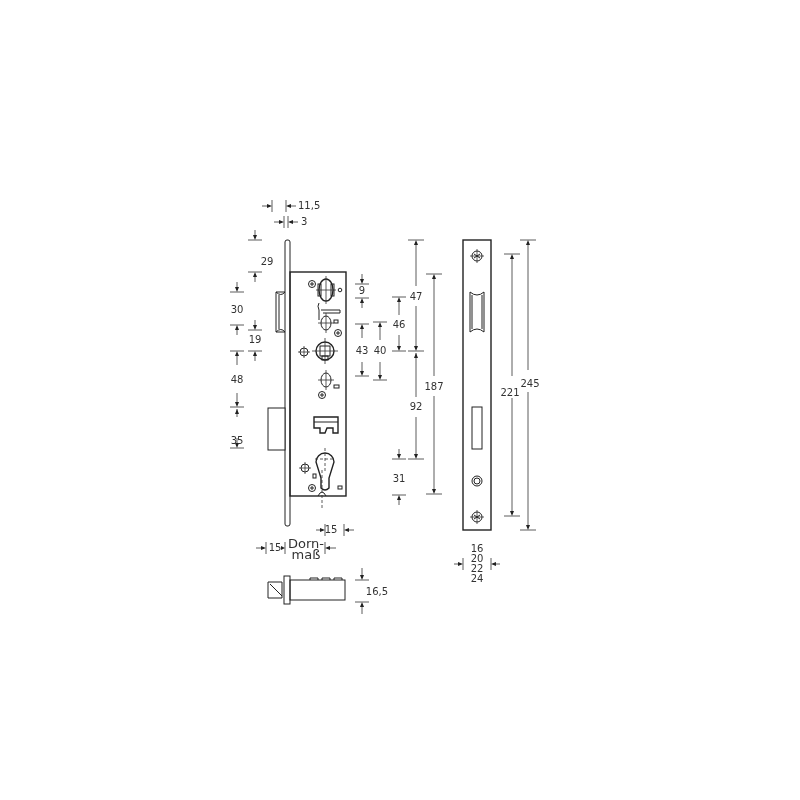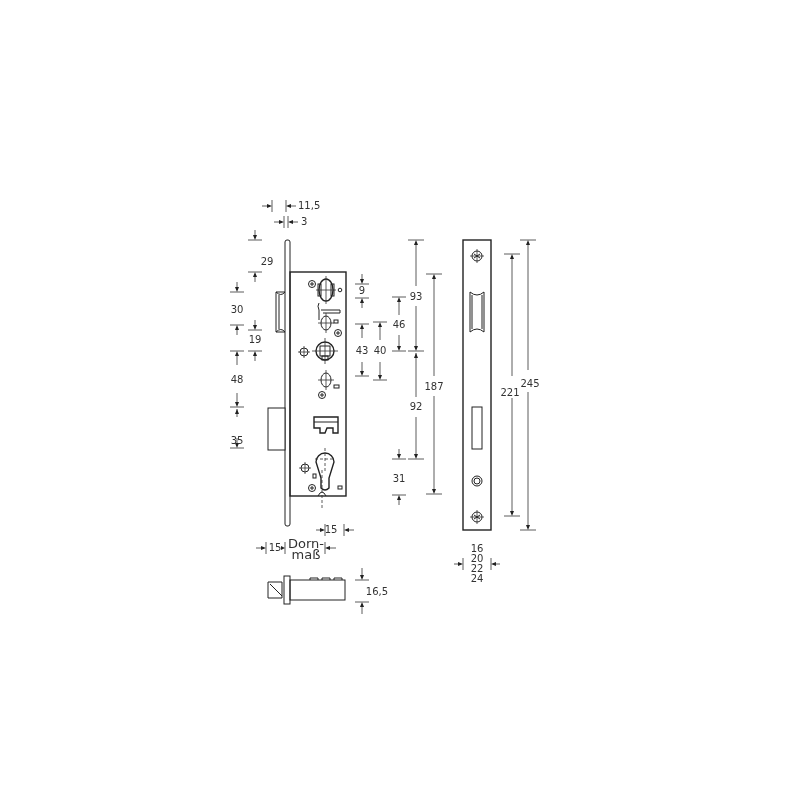--- a/index.html
+++ b/index.html
@@ -297,21 +297,21 @@
 
 <div class="lbl c" style="left:362px;top:285px;">9</div>
 <div class="lbl c" style="left:362px;top:345px;">43</div>
 <div class="lbl c" style="left:380px;top:345px;">40</div>
 
 <div class="lbl c" style="left:331px;top:524px;">15</div>
 <div class="lbl c" style="left:275px;top:542px;">15</div>
 <div class="lbl c small" style="left:306px;top:538px;">Dorn-</div>
 <div class="lbl c small" style="left:306px;top:549px;">maß</div>
 
-<div class="lbl c" style="left:416px;top:291px;">93</div>
+<div class="lbl c" style="left:416px;top:291px;">47</div>
 <div class="lbl c" style="left:399px;top:319px;">46</div>
 <div class="lbl c" style="left:416px;top:401px;">92</div>
 <div class="lbl c" style="left:434px;top:381px;">187</div>
 <div class="lbl c" style="left:399px;top:473px;">31</div>
 
 <div class="lbl c" style="left:510px;top:387px;">221</div>
 <div class="lbl c" style="left:530px;top:378px;">245</div>
 
 <div class="lbl c" style="left:477px;top:543px;">16</div>
 <div class="lbl c" style="left:477px;top:553px;">20</div>

